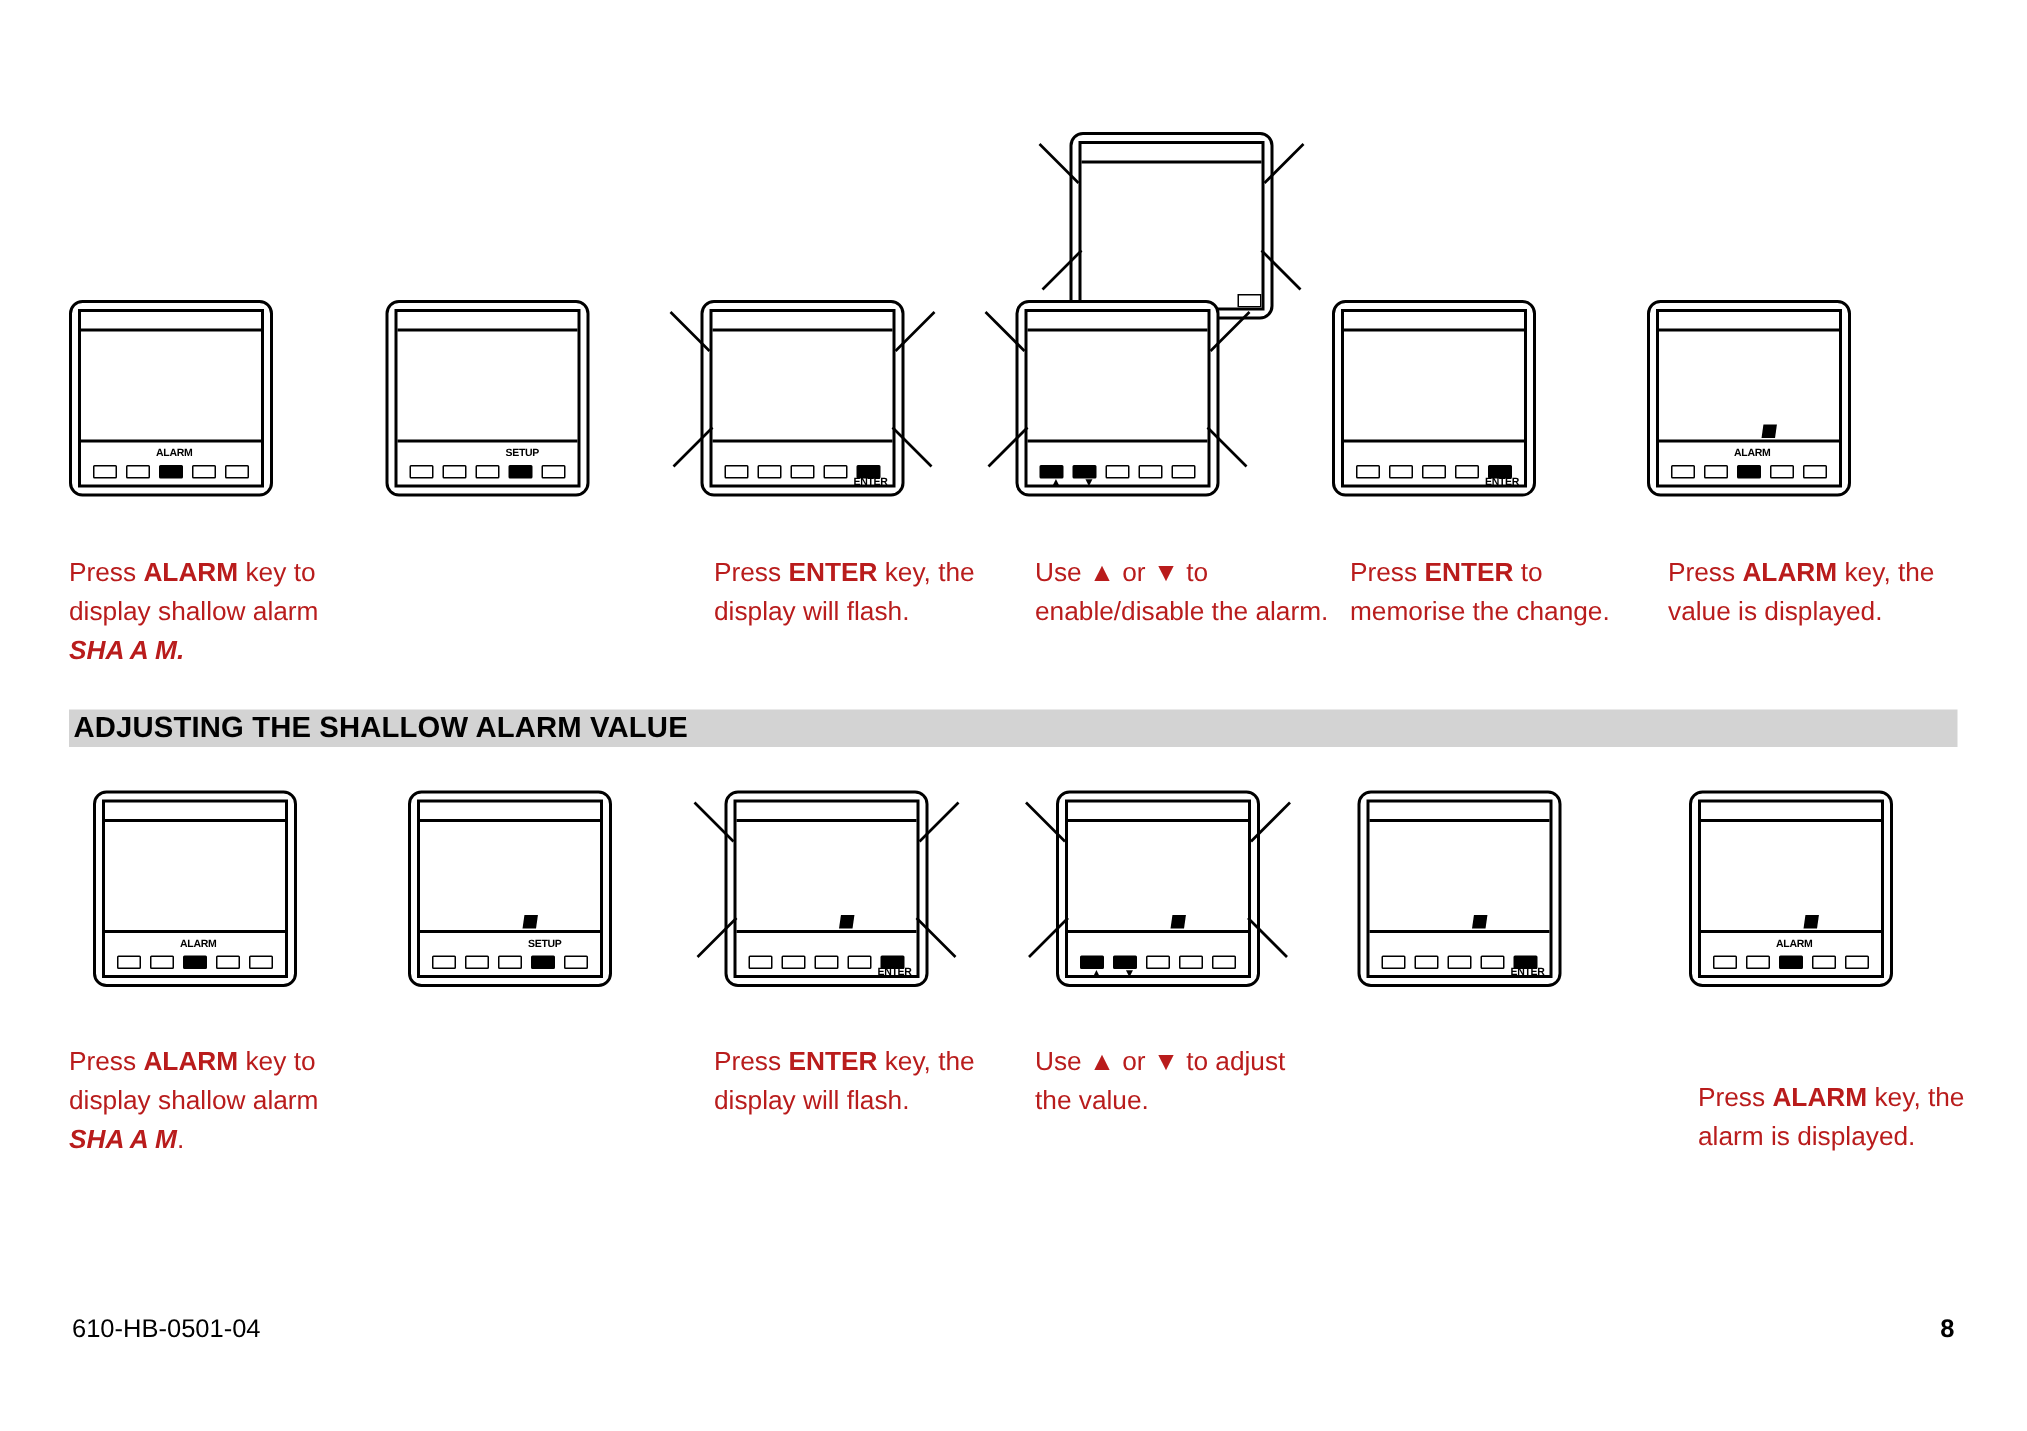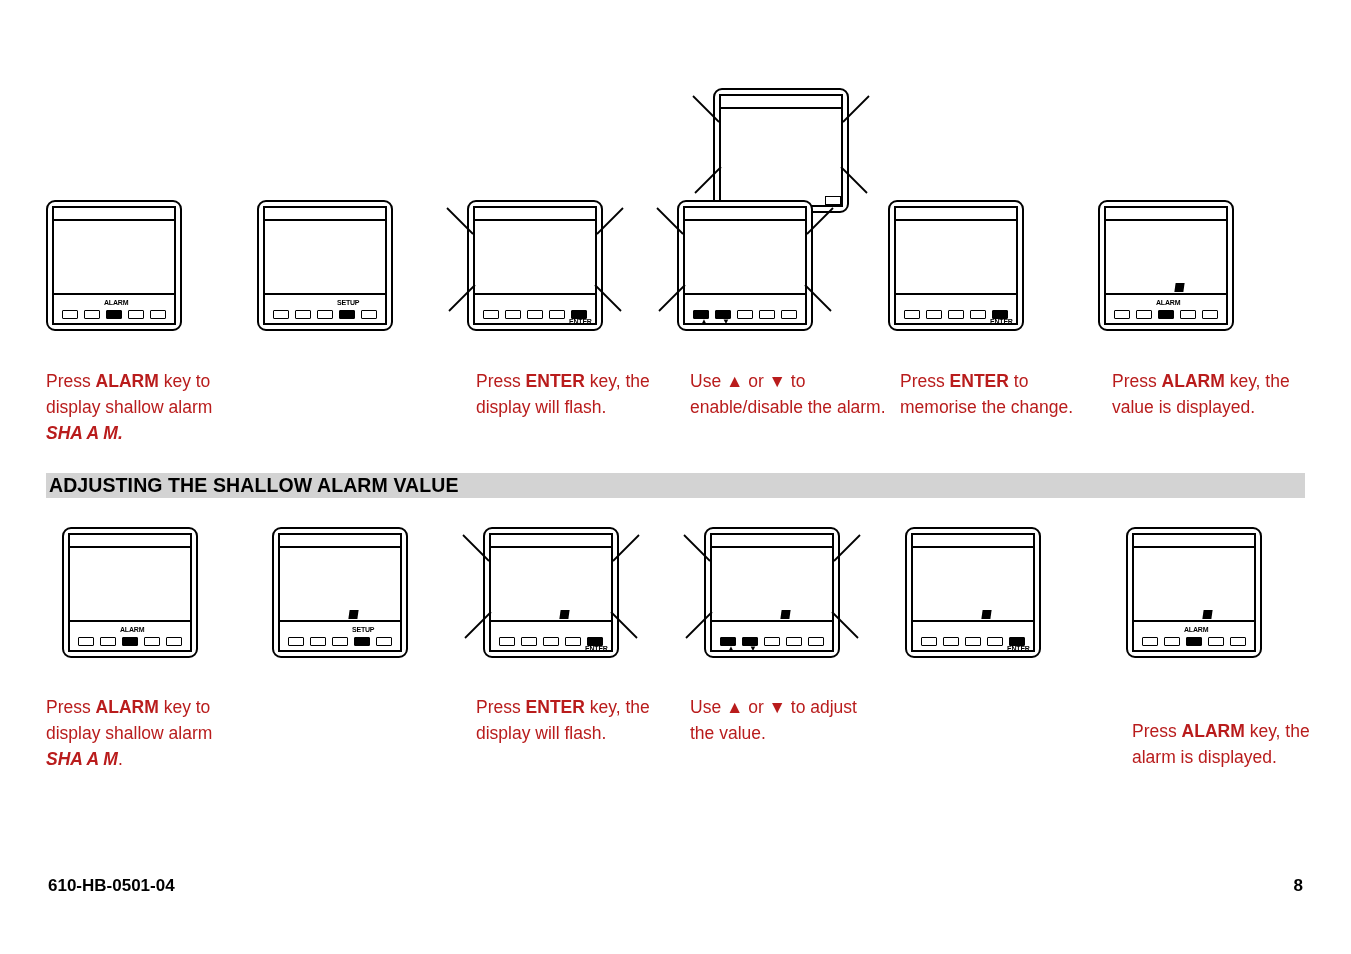--- a/index.html
+++ b/index.html
@@ -127,21 +127,21 @@
     font-size: 17.5px;
     line-height: 26px;
     color: #b91c1c;
   }
   .caption b { font-weight: bold; }
   .caption i.bi { font-weight: bold; font-style: italic; }
 
   
   .footer-left {
     position: absolute; left: 48px; bottom: 58px;
-    font-size: 17px; font-weight: bold;
+    font-size: 17px; font-weight: normal;
   }
   .footer-right {
     position: absolute; right: 48px; bottom: 58px;
     font-size: 17px; font-weight: bold;
   }
 </style>
 </head>
 <body>
 
 <div class="page">

